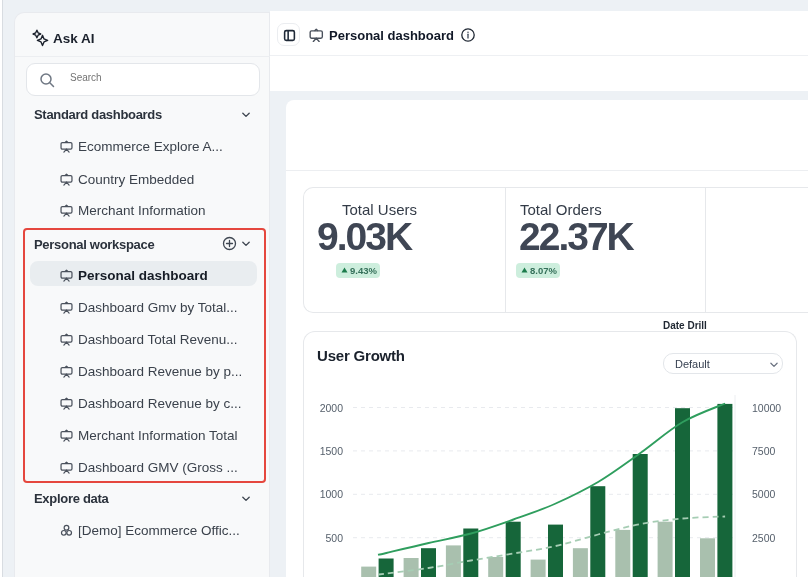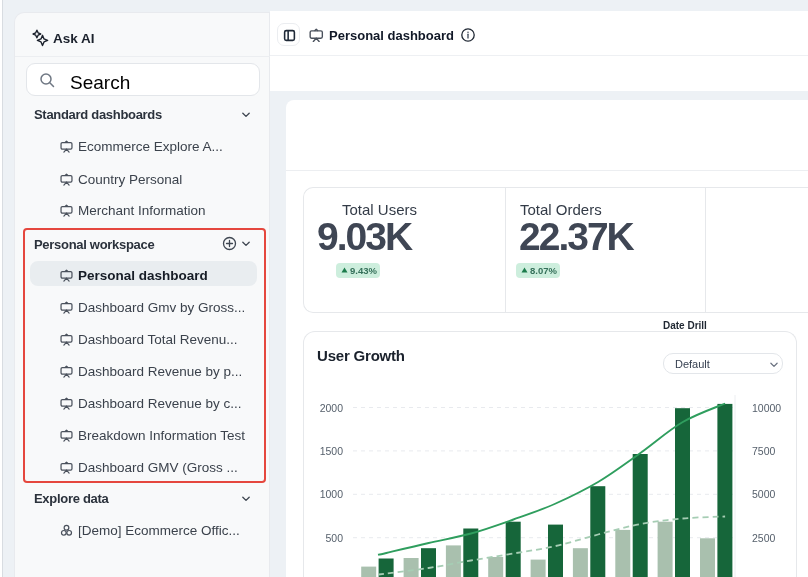--- a/index.html
+++ b/index.html
@@ -9,21 +9,21 @@
   #frame { position:absolute; left:3px; top:0; width:805px; height:577px; background:#edf1f5; }
   #leftline { position:absolute; left:2px; top:0; width:1px; height:577px; background:#d8dce1; }
 
   
   #sidebar { position:absolute; left:14px; top:12px; width:256px; height:565px;
     background:#f8f9fa; border:1px solid #e8eaee; border-bottom:none; border-radius:10px 0 0 0; }
   .askrow { position:absolute; left:0; top:0; width:255px; height:44px; border-bottom:1px solid #eceef1; }
   .asktext { position:absolute; left:39px; top:17px; font-size:13.5px; font-weight:700; color:#1b212c; }
   .search { position:absolute; left:12px; top:51px; width:234px; height:33px; background:#fff;
     border:1px solid #e3e6ea; border-radius:9px; }
-  .search span { position:absolute; left:43px; top:7.5px; font-size:19px; color:#000000; }
+  .search span { position:absolute; left:43px; top:7.5px; font-size:10px; color:#737373; }
   .sechead { position:absolute; left:20px; font-size:13px; font-weight:700; color:#2b323c; letter-spacing:-0.3px; }
   .item { position:absolute; left:65px; font-size:13.5px; color:#3b424c; white-space:nowrap; }
   .sel { position:absolute; left:29.5px; top:260.5px; width:227.5px; height:25px; background:#e9edf0; border-radius:8px; }
   .icon { position:absolute; }
   .chev { position:absolute; left:229px; width:10px; height:10px; }
   #redbox { position:absolute; left:23px; top:227.5px; width:242.5px; height:255.5px;
     border:2px solid #e5473e; border-radius:4px; z-index:5; }
 
   
   #main { position:absolute; left:270px; top:11px; width:538px; height:80px; background:#fff; }
@@ -81,51 +81,51 @@
       <path d="M2 2.5 L5.5 6 L9 2.5" fill="none" stroke="#3f4752" stroke-width="1.5" stroke-linecap="round" stroke-linejoin="round"></path>
     </svg>
 
   <svg class="icon easel" style="left:60px; top:140px;" width="13" height="13" viewBox="0 0 20 20">
       <use href="#easelshape"></use>
     </svg>
   <div class="item" style="left:78px; top:139px;">Ecommerce Explore A...</div>
   <svg class="icon easel" style="left:60px; top:172.5px;" width="13" height="13" viewBox="0 0 20 20">
       <use href="#easelshape"></use>
     </svg>
-  <div class="item" style="left:78px; top:171.5px;">Country Personal</div>
+  <div class="item" style="left:78px; top:171.5px;">Country Embedded</div>
   <svg class="icon easel" style="left:60px; top:203.5px;" width="13" height="13" viewBox="0 0 20 20">
       <use href="#easelshape"></use>
     </svg>
   <div class="item" style="left:78px; top:202.5px;">Merchant Information</div>
 
   <div class="sel"></div>
   <svg class="icon easel" style="left:60px; top:268.5px;" width="13" height="13" viewBox="0 0 20 20">
       <use href="#easelshape"></use>
     </svg>
   <div class="item" style="left:78px; top:267.5px; font-weight:700; color:#161c26;">Personal dashboard</div>
   <svg class="icon easel" style="left:60px; top:300.5px;" width="13" height="13" viewBox="0 0 20 20">
       <use href="#easelshape"></use>
     </svg>
-  <div class="item" style="left:78px; top:299.5px;">Dashboard Gmv by Gross...</div>
+  <div class="item" style="left:78px; top:299.5px;">Dashboard Gmv by Total...</div>
   <svg class="icon easel" style="left:60px; top:332.5px;" width="13" height="13" viewBox="0 0 20 20">
       <use href="#easelshape"></use>
     </svg>
   <div class="item" style="left:78px; top:331.5px;">Dashboard Total Revenu...</div>
   <svg class="icon easel" style="left:60px; top:364.5px;" width="13" height="13" viewBox="0 0 20 20">
       <use href="#easelshape"></use>
     </svg>
   <div class="item" style="left:78px; top:363.5px;">Dashboard Revenue by p...</div>
   <svg class="icon easel" style="left:60px; top:396.5px;" width="13" height="13" viewBox="0 0 20 20">
       <use href="#easelshape"></use>
     </svg>
   <div class="item" style="left:78px; top:395.5px;">Dashboard Revenue by c...</div>
   <svg class="icon easel" style="left:60px; top:428.5px;" width="13" height="13" viewBox="0 0 20 20">
       <use href="#easelshape"></use>
     </svg>
-  <div class="item" style="left:78px; top:427.5px;">Breakdown Information Test</div>
+  <div class="item" style="left:78px; top:427.5px;">Merchant Information Total</div>
   <svg class="icon easel" style="left:60px; top:460.5px;" width="13" height="13" viewBox="0 0 20 20">
       <use href="#easelshape"></use>
     </svg>
   <div class="item" style="left:78px; top:459.5px;">Dashboard GMV (Gross ...</div>
 
   <svg class="icon" style="left:60px; top:523.5px;" width="13" height="13" viewBox="0 0 20 20">
     <circle cx="10" cy="5.8" r="3.6" fill="none" stroke="#4a515c" stroke-width="1.9"></circle>
     <circle cx="5.9" cy="13.6" r="3.6" fill="none" stroke="#4a515c" stroke-width="1.9"></circle>
     <circle cx="14.1" cy="13.6" r="3.6" fill="none" stroke="#4a515c" stroke-width="1.9"></circle>
   </svg>

